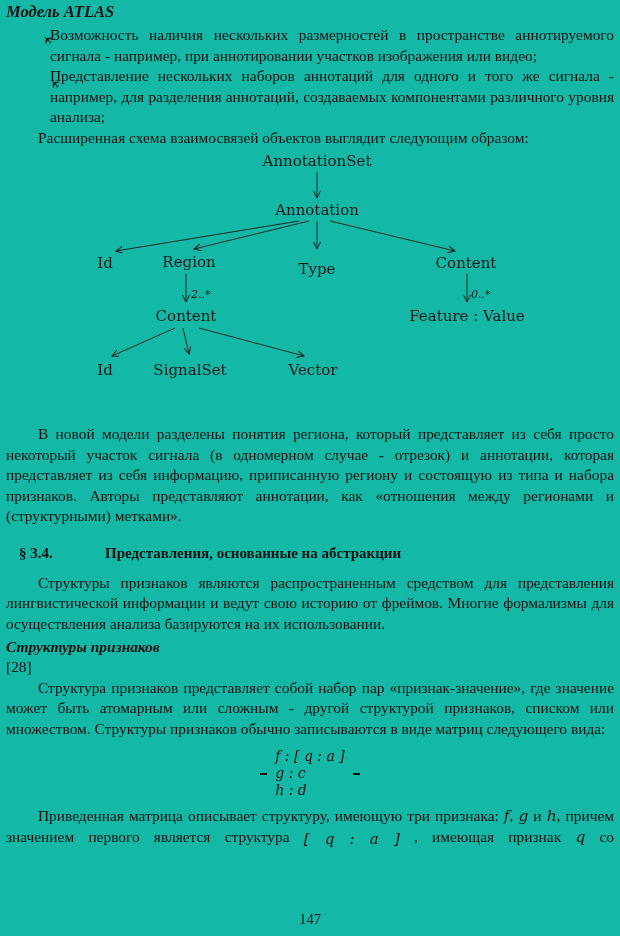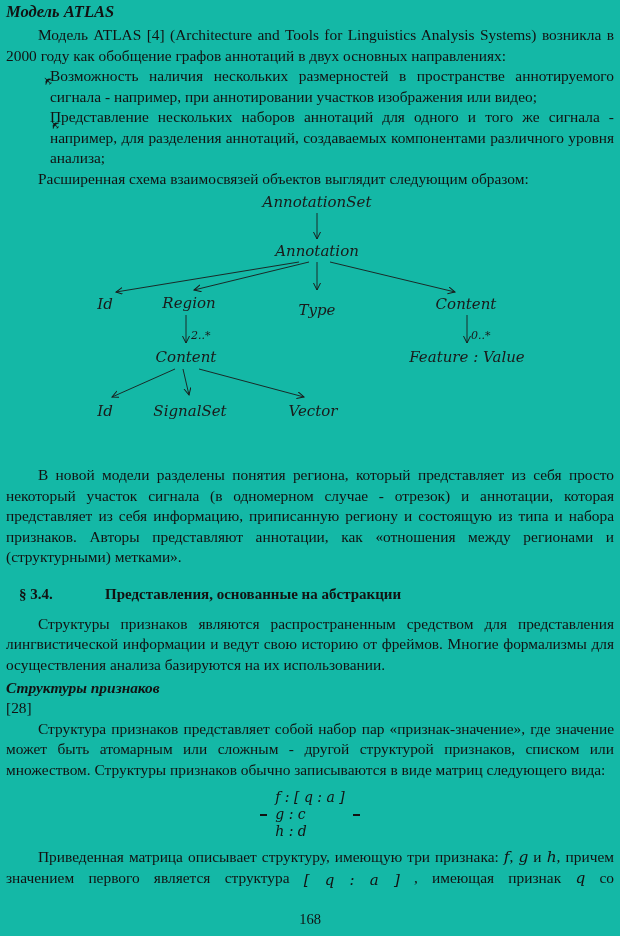--- a/index.html
+++ b/index.html
@@ -31,21 +31,21 @@
     flex:none; width:16px; margin-left:24px; margin-right:4px;
     font-size:12px; line-height:20.5px;
     transform:scaleX(-1) rotate(-45deg);
   }
   .bullet-text { flex:1; text-align:justify; }
 
   .diagram { position:relative; width:608px; height:232px; margin-top:2px; }
   .diagram svg { position:absolute; left:0; top:0; }
   .node {
     position:absolute; transform:translateX(-50%);
-    font-family:"DejaVu Serif", serif; font-style:italic;
+    font-family:"DejaVu Serif", serif; 
     font-size:15px; white-space:nowrap; color:#1a1a1a;
   }
   .mult {
     position:absolute;
     font-family:"DejaVu Serif", serif; font-style:italic;
     font-size:11px; color:#1a1a1a;
   }
 
   .after-diagram { margin-top:42px; }
 
@@ -80,21 +80,20 @@
     text-align:center; font-size:14.5px;
   }
 </style>
 </head>
 <body>
 
 <div class="page">
 
   <h1 class="doc-title">Модель ATLAS</h1>
 
-  <p class="para indent">Модель ATLAS [4] (Architecture and Tools for Linguistics Analysis Systems) возникла в 2000 году как обобщение графов аннотаций в двух основных направлениях:</p>
 
   <div class="bullets">
     <div class="bullet-item">
       <span class="bullet-marker">✈</span>
       <span class="bullet-text">Возможность наличия нескольких размерностей в пространстве аннотируемого сигнала - например, при аннотировании участков изображения или видео;</span>
     </div>
     <div class="bullet-item">
       <span class="bullet-marker">✈</span>
       <span class="bullet-text">Представление нескольких наборов аннотаций для одного и того же сигнала - например, для разделения аннотаций, создаваемых компонентами различного уровня анализа;</span>
     </div>
@@ -158,15 +157,15 @@
         <span class="matrix-row" style="display:block;">f : [ q : a ]</span>
         <span class="matrix-row" style="display:block;">g : c</span>
         <span class="matrix-row" style="display:block;">h : d</span>
       </span>
       <span class="bracket r"></span>
     </span>
   </div>
 
   <p class="para indent closing"><span>Приведенная матрица описывает структуру, имеющую три признака: </span><span class="it">f</span><span>, </span><span class="it">g</span><span> и </span><span class="it">h</span><span>, причем значением первого является структура </span><span class="it inline-matrix">[ q : a ]</span><span> , имеющая признак </span><span class="it">q</span><span> со</span></p>
 
-  <div class="page-number">168</div>
+  <div class="page-number">147</div>
 
 </div>
 
 </body></html>

